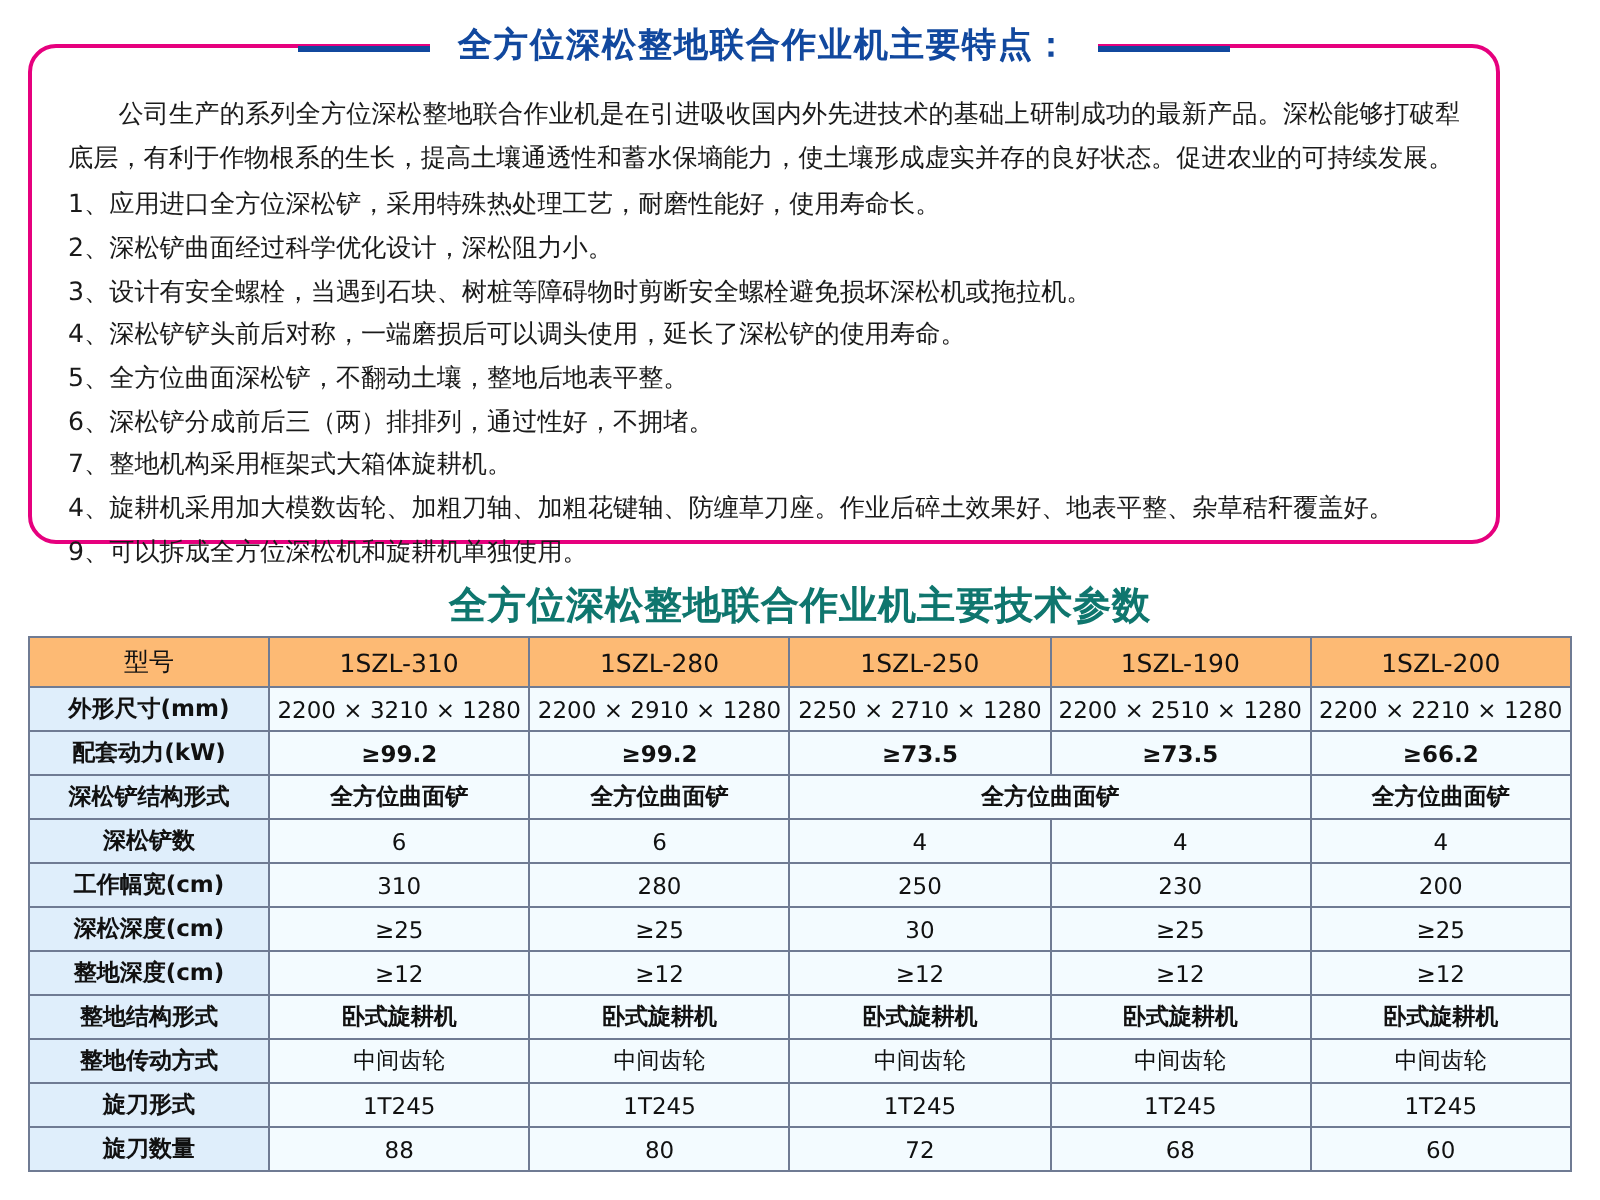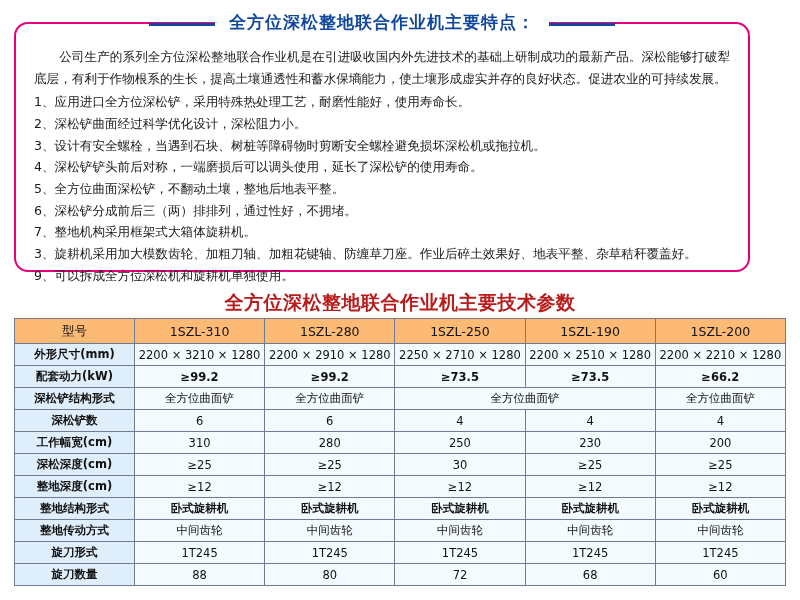--- a/index.html
+++ b/index.html
@@ -85,21 +85,21 @@
 
   
   .spec-title {
     position: absolute;
     left: 0;
     top: 290px;
     width: 800px;
     text-align: center;
     font-size: 19px;
     font-weight: bold;
-    color: #b91c1c;
+    color: #0f766e;
     letter-spacing: 0.5px;
   }
 
   .spec-table-wrap {
     position: absolute;
     left: 14px;
     top: 318px;
     width: 772px;
   }
   table.spec {
@@ -130,21 +130,21 @@
     text-align: center;
   }
   table.spec td.val {
     background: #f3fbff;
   }
   table.spec td.val.bold {
     font-weight: bold;
   }
   table.spec td.merged {
     background: #f3fbff;
-    font-weight: normal;
+    font-weight: bold;
   }
   col.c0 { width: 120px; }
 </style>
 </head>
 <body>
 
 <div class="page">
 
   <div class="feature-panel">
     <div class="feature-title-wrap">
@@ -157,21 +157,21 @@
     <div class="feature-body">
       <p class="feature-intro">公司生产的系列全方位深松整地联合作业机是在引进吸收国内外先进技术的基础上研制成功的最新产品。深松能够打破犁底层，有利于作物根系的生长，提高土壤通透性和蓄水保墒能力，使土壤形成虚实并存的良好状态。促进农业的可持续发展。</p>
       <ul class="feature-list">
         <li>1、应用进口全方位深松铲，采用特殊热处理工艺，耐磨性能好，使用寿命长。</li>
         <li>2、深松铲曲面经过科学优化设计，深松阻力小。</li>
         <li>3、设计有安全螺栓，当遇到石块、树桩等障碍物时剪断安全螺栓避免损坏深松机或拖拉机。</li>
         <li>4、深松铲铲头前后对称，一端磨损后可以调头使用，延长了深松铲的使用寿命。</li>
         <li>5、全方位曲面深松铲，不翻动土壤，整地后地表平整。</li>
         <li>6、深松铲分成前后三（两）排排列，通过性好，不拥堵。</li>
         <li>7、整地机构采用框架式大箱体旋耕机。</li>
-        <li>3、旋耕机采用加大模数齿轮、加粗刀轴、加粗花键轴、防缠草刀座。作业后碎土效果好、地表平整、杂草秸秆覆盖好。</li>
+        <li>4、旋耕机采用加大模数齿轮、加粗刀轴、加粗花键轴、防缠草刀座。作业后碎土效果好、地表平整、杂草秸秆覆盖好。</li>
         <li>9、可以拆成全方位深松机和旋耕机单独使用。</li>
       </ul>
     </div>
   </div>
 
   <div class="spec-title">全方位深松整地联合作业机主要技术参数</div>
 
   <div class="spec-table-wrap">
     <table class="spec">
       <colgroup>

